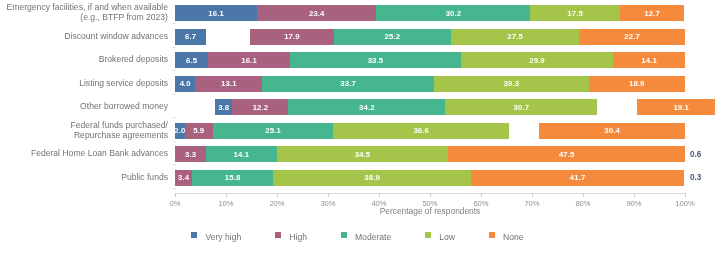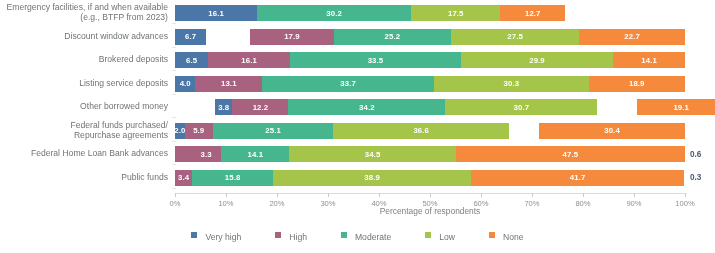--- a/index.html
+++ b/index.html
@@ -136,20 +136,21 @@
 
 <div id="chart-root">
 
   <div id="rows-container">
       <div class="row" style="top: 3px;">
         <div class="cat-label">Emergency facilities, if and when available
 (e.g., BTFP from 2023)</div>
         <div class="bar-area">
           <div class="bar">
             <div class="seg" style="width: 82.11px; background: rgb(74, 119, 168);">16.1</div>
+            <div class="seg" style="width: 119.34px; background: rgb(168, 98, 127);">23.4</div>
             <div class="seg" style="width: 154.02px; background: rgb(69, 182, 141);">30.2</div>
             <div class="seg" style="width: 89.25px; background: rgb(165, 196, 74);">17.5</div>
             <div class="seg" style="width: 64.77px; background: rgb(245, 138, 60);">12.7</div>
           </div>
         </div>
       </div>
       <div class="row" style="top: 26.5px;">
         <div class="cat-label">Discount window advances</div>
         <div class="bar-area">
           <div class="bar">
@@ -207,21 +208,21 @@
             <div class="seg" style="width: 128.01px; background: rgb(69, 182, 141);">25.1</div>
             <div class="seg" style="width: 186.66px; background: rgb(165, 196, 74);">36.6</div>
             <div class="seg" style="width: 155.04px; background: rgb(245, 138, 60); margin-left: 30px;">30.4</div>
           </div>
         </div>
       </div>
       <div class="row" style="top: 144px;">
         <div class="cat-label">Federal Home Loan Bank advances</div>
         <div class="bar-area">
           <div class="bar">
-            <div class="seg" style="width: 32px; background: rgb(168, 98, 127); padding-left: 16px;">3.3</div>
+            <div class="seg" style="width: 32px; background: rgb(168, 98, 127);">3.3</div>
             <div class="seg" style="width: 71.91px; background: rgb(69, 182, 141);">14.1</div>
             <div class="seg" style="width: 175.95px; background: rgb(165, 196, 74);">34.5</div>
             <div class="seg" style="width: 242.25px; background: rgb(245, 138, 60);">47.5</div>
           </div>
           <div class="outside-label">0.6</div>
         </div>
       </div>
       <div class="row" style="top: 167.5px;">
         <div class="cat-label">Public funds</div>
         <div class="bar-area">

